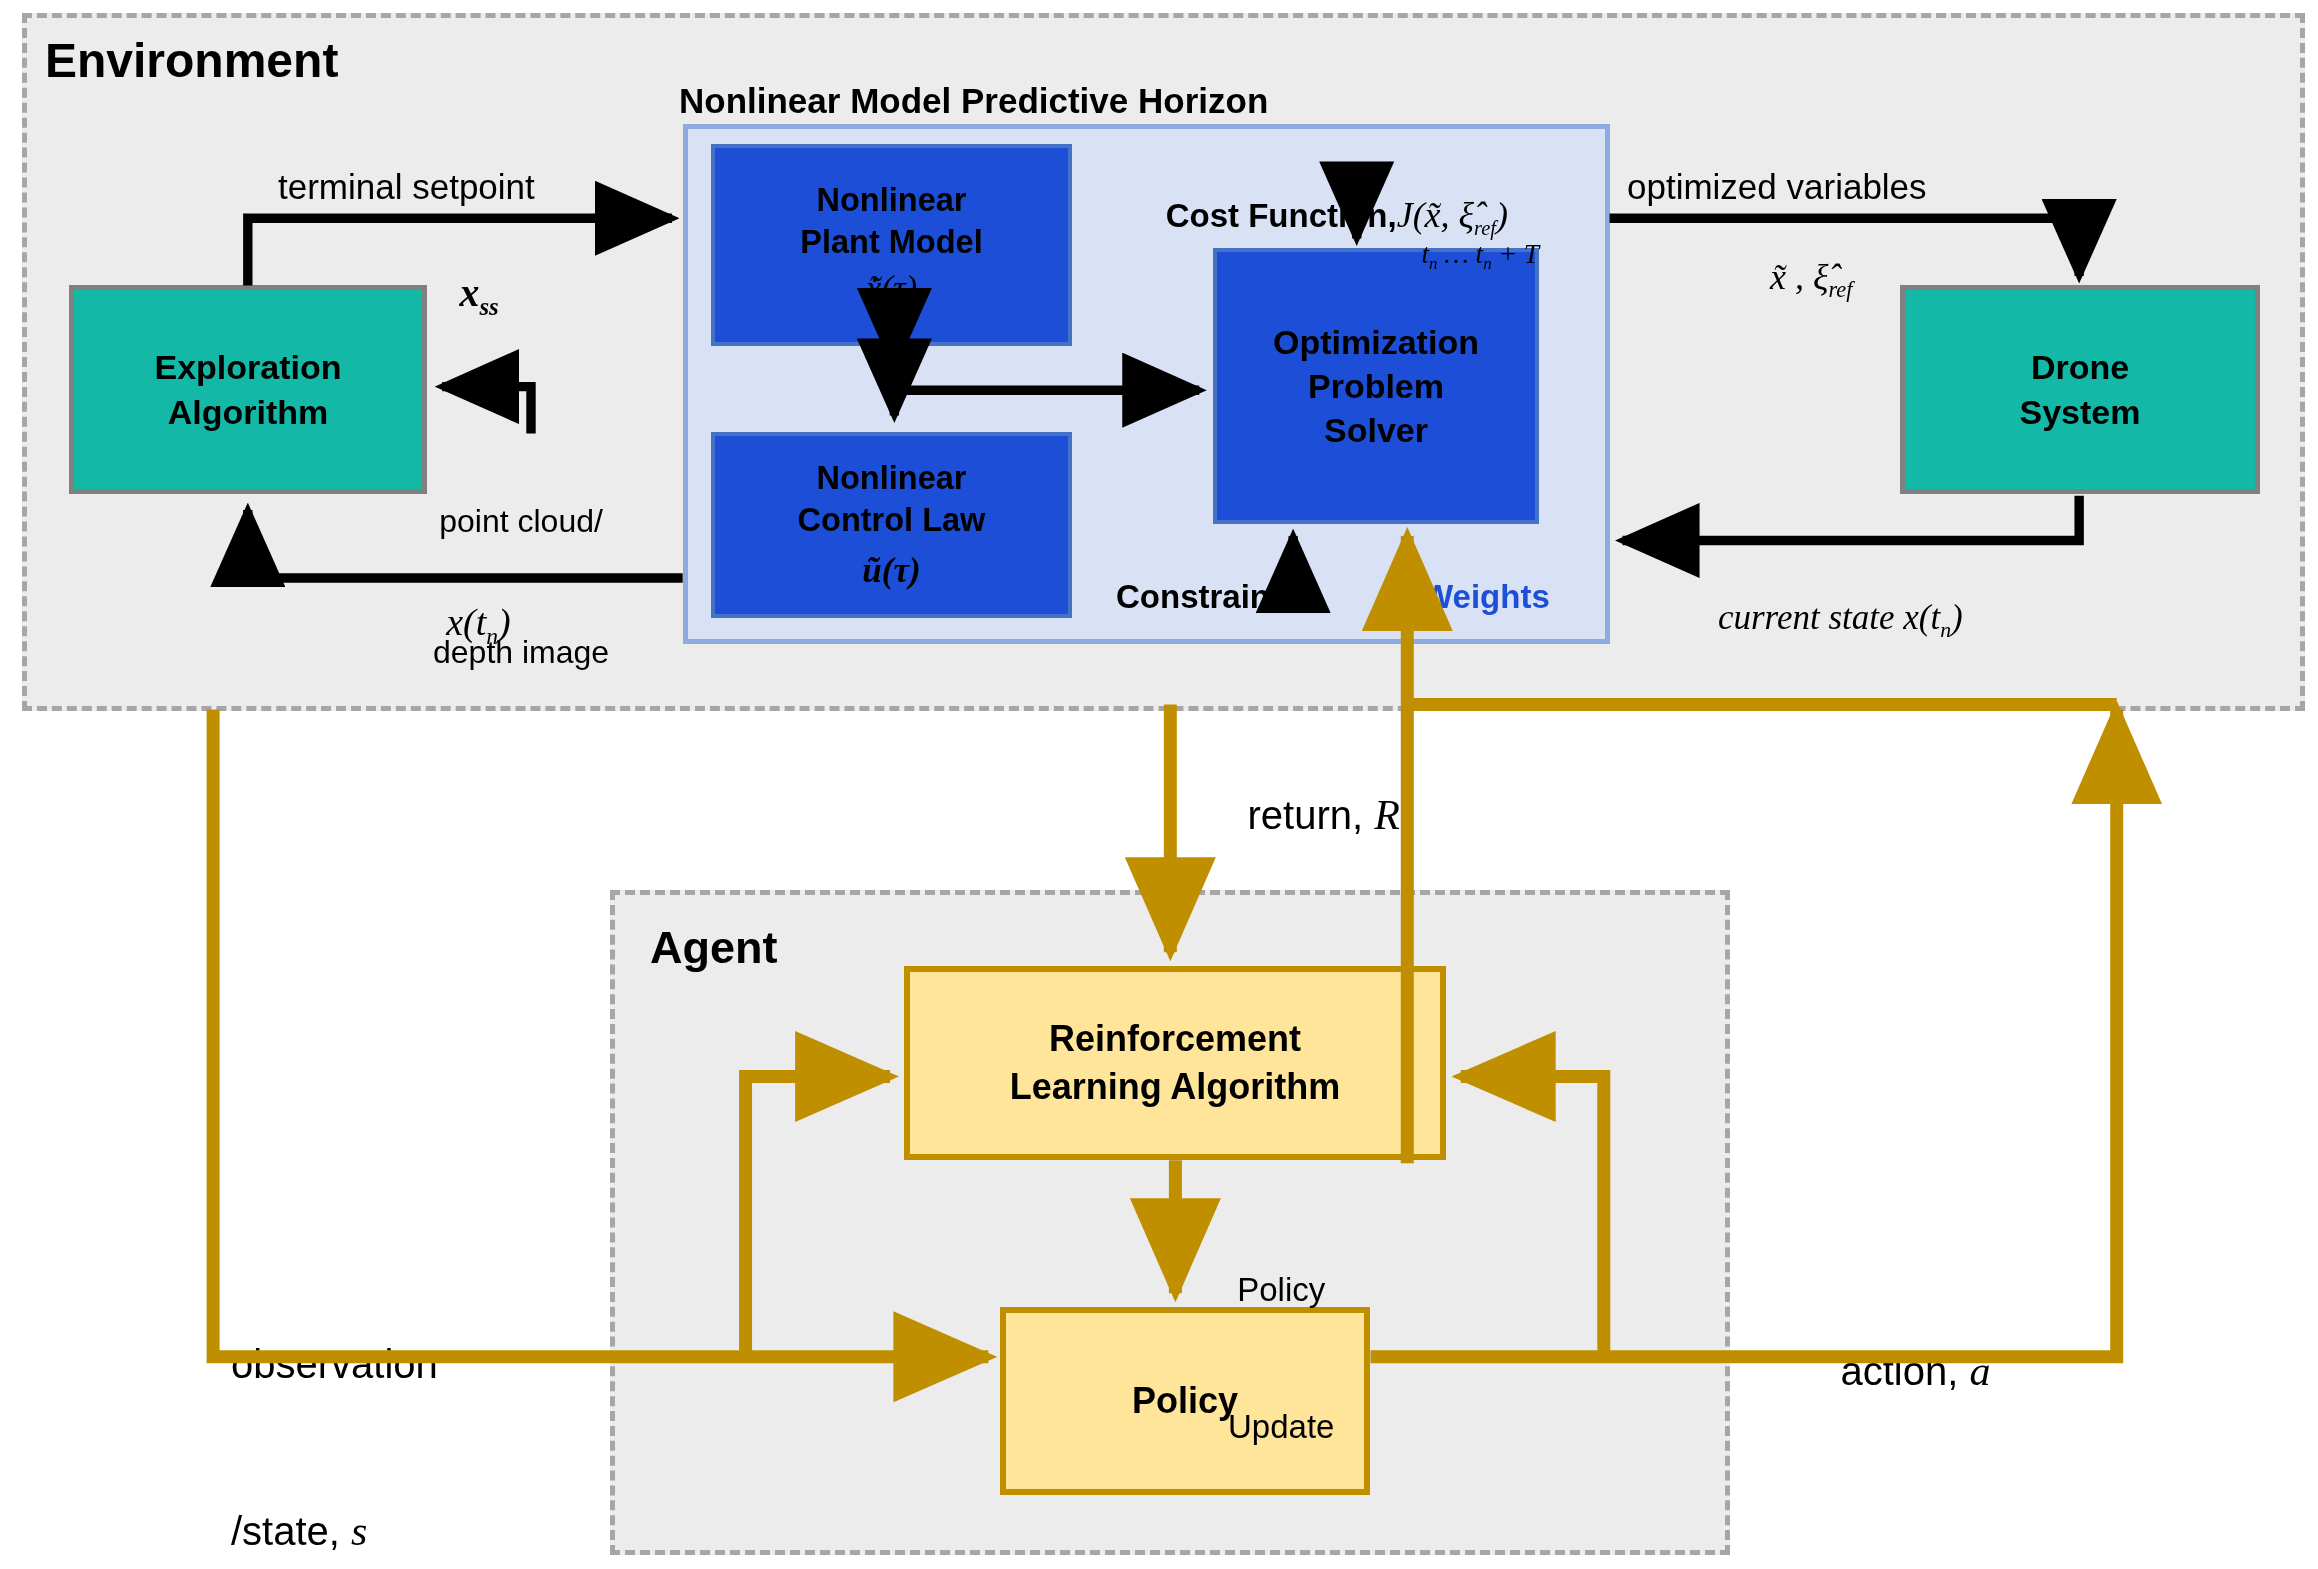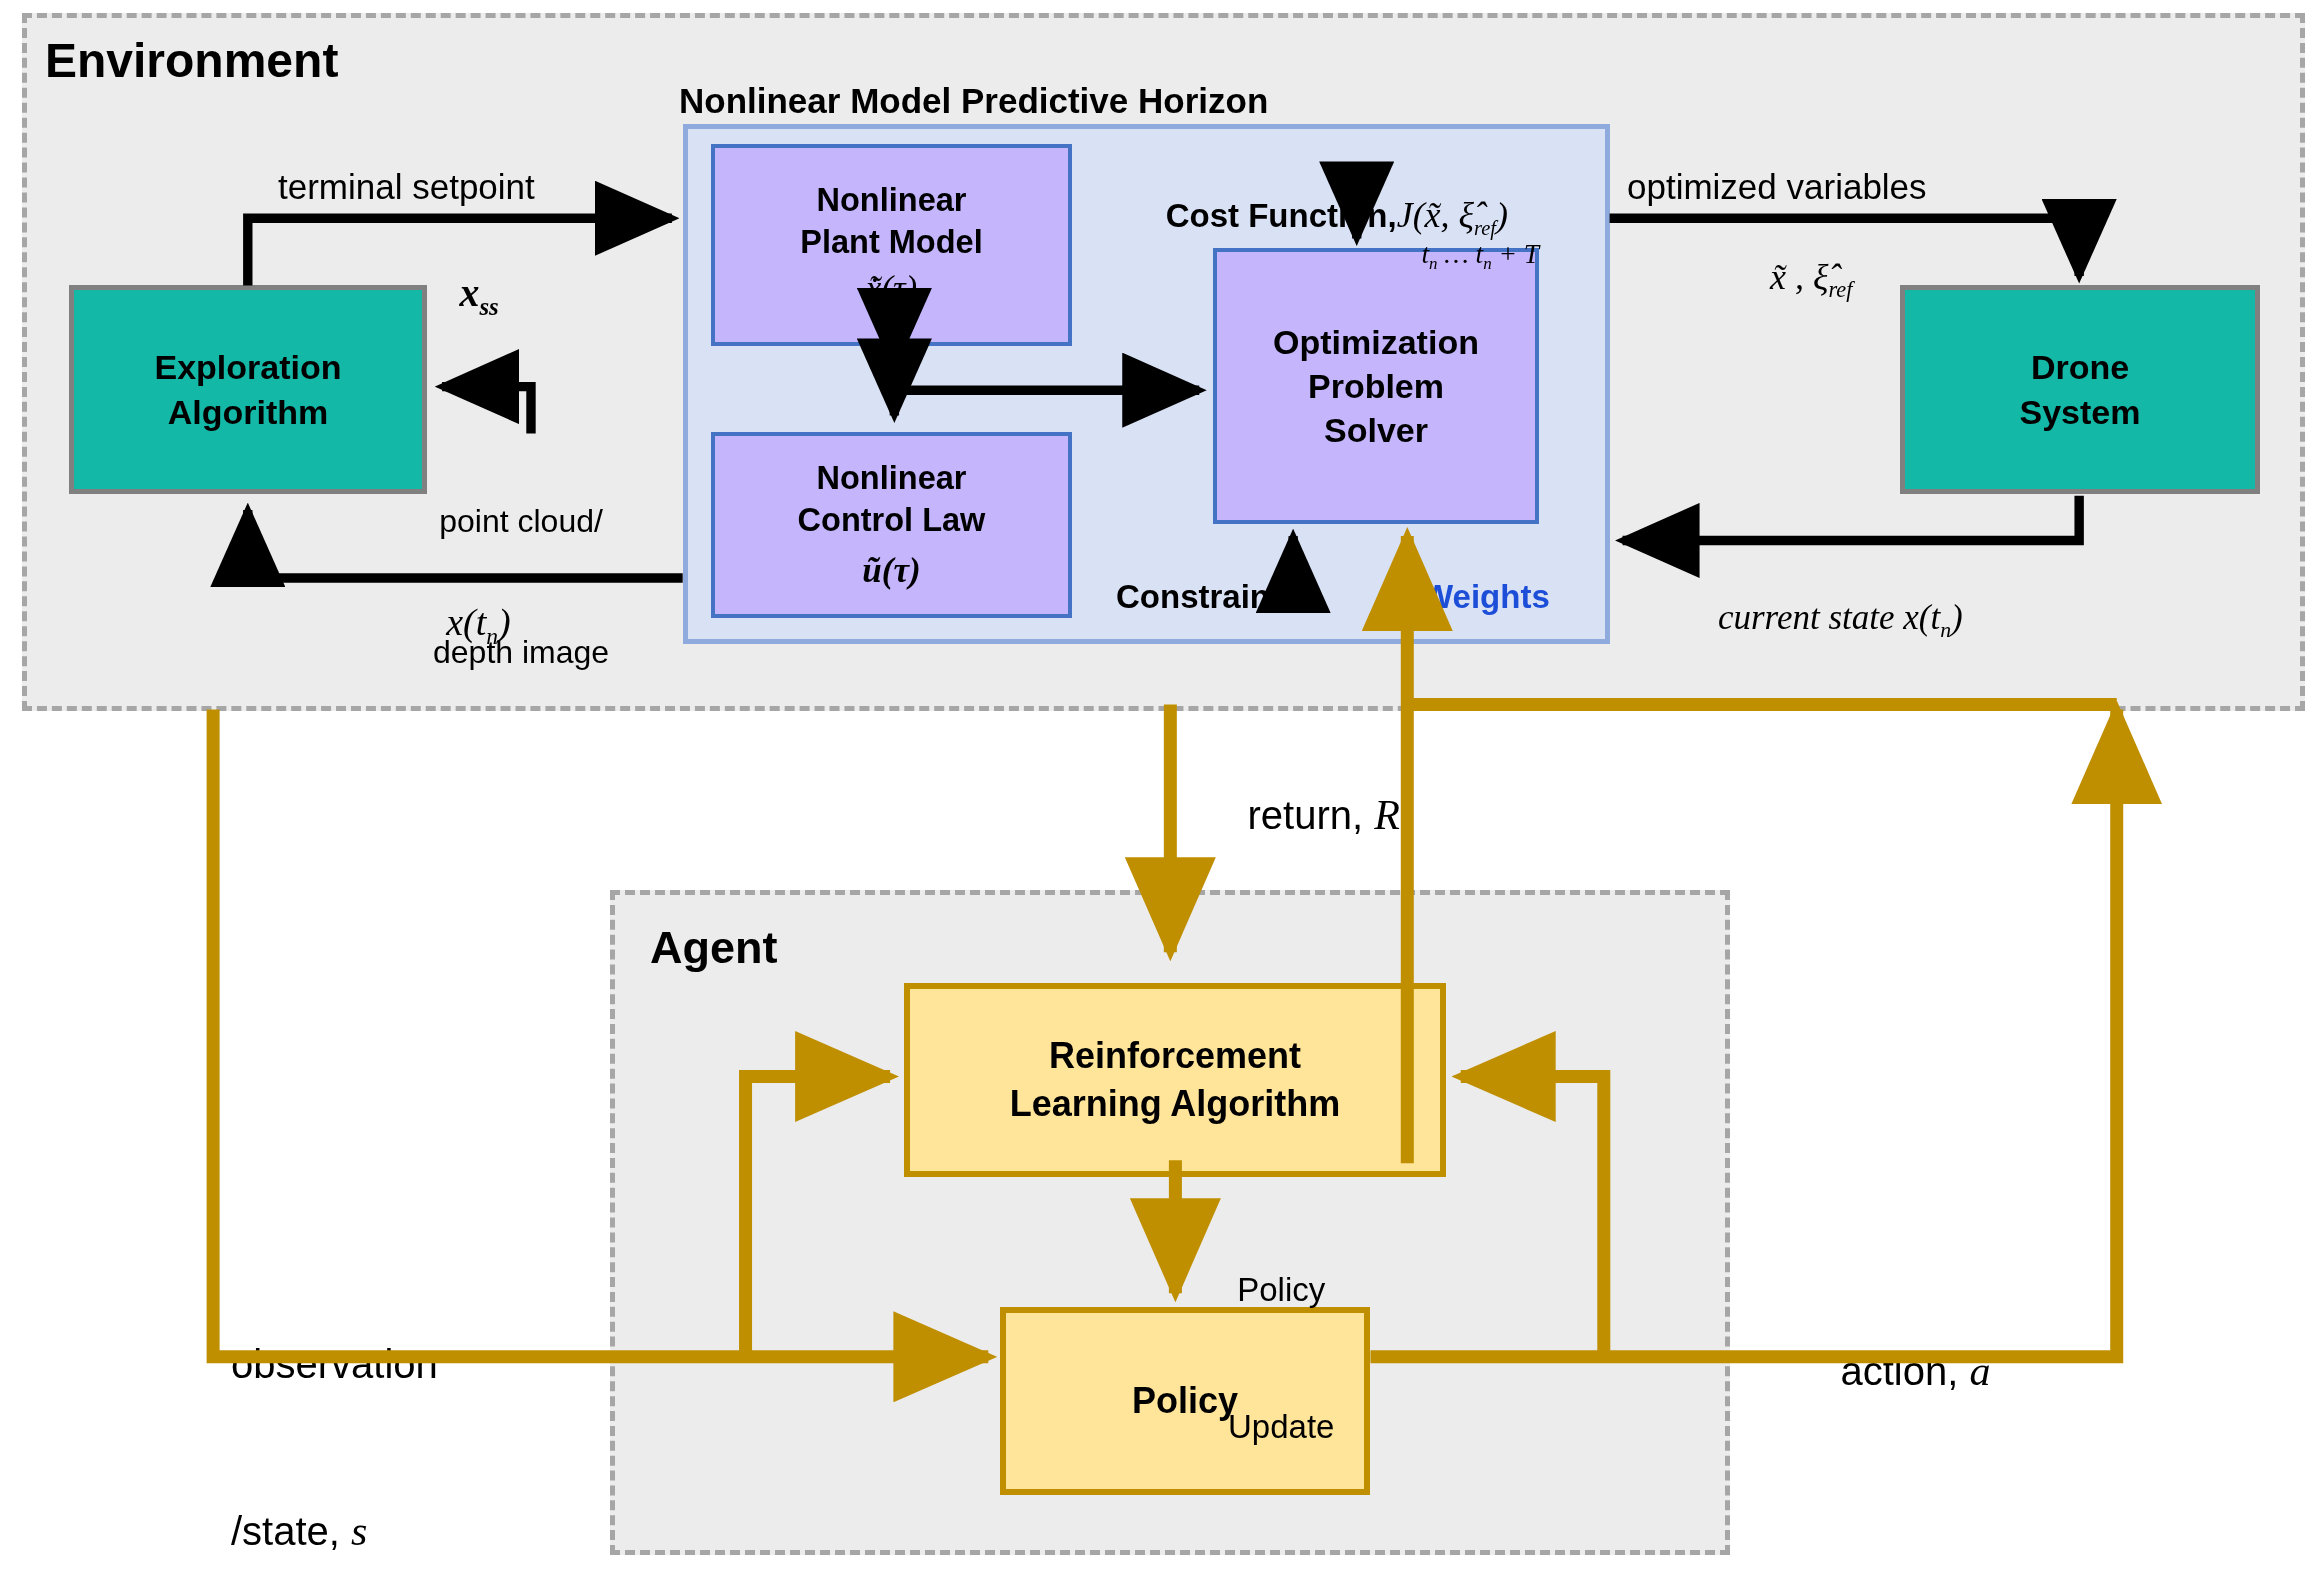--- a/index.html
+++ b/index.html
@@ -8,21 +8,21 @@
   .abs{position:absolute;}
 
   
   .dashgroup{background:#ececec;border:5px dashed #a6a6a6;box-sizing:border-box;}
 
   
   .grayblock{background:#14b8a6;border:5px solid #808080;box-sizing:border-box;
     display:flex;align-items:center;justify-content:center;text-align:center;
     font-weight:bold;color:#000;line-height:1.32;}
   .blueouter{background:#d9e1f5;border:5px solid #8faadc;box-sizing:border-box;}
-  .blueinner{background:#c4b5fd;border:4.3px solid #4472c4;box-sizing:border-box;
+  .blueinner{background:#1d4ed8;border:4.3px solid #4472c4;box-sizing:border-box;
     display:flex;flex-direction:column;align-items:center;justify-content:center;
     text-align:center;font-weight:bold;color:#000;line-height:1.3;}
   .yellowblock{background:#ffe599;border:6.5px solid #bf8f00;box-sizing:border-box;
     display:flex;align-items:center;justify-content:center;text-align:center;
     font-weight:bold;color:#000;line-height:1.34;}
 
   
   .lbl{color:#000;white-space:pre;line-height:1.28;}
   .lbl.bold{font-weight:bold;}
   .lbl.gold{color:#1d4ed8;font-weight:bold;}
@@ -107,21 +107,21 @@
   <div class="abs lbl gold" style="left:1422px;top:576px;font-size:33px;">Weights</div>
 
   <div class="abs lbl" style="left:1679px;top:550px;font-size:35px;">
     <span class="serifit">current state x(t</span><span class="serifit sub">n</span><span class="serifit">)</span>
   </div>
 
   <div class="abs dashgroup" style="left:610px;top:890px;width:1120px;height:665px;"></div>
 
   <div class="abs lbl bold" style="left:650px;top:919px;font-size:45px;">Agent</div>
 
-  <div class="abs yellowblock" style="left:904px;top:966px;width:542px;height:194px;font-size:36px;flex-direction:column;margin-top:17px;">
+  <div class="abs yellowblock" style="left:904px;top:966px;width:542px;height:194px;font-size:36px;flex-direction:column;">
     <span>Reinforcement</span>
     <span>Learning Algorithm</span>
   </div>
 
   <div class="abs yellowblock" style="left:1000px;top:1307px;width:370px;height:188px;font-size:36px;">
     <span>Policy</span>
   </div>
 
   <div class="abs lbl center" style="left:1228px;top:1185px;font-size:33px;">
     <div>Policy</div>

